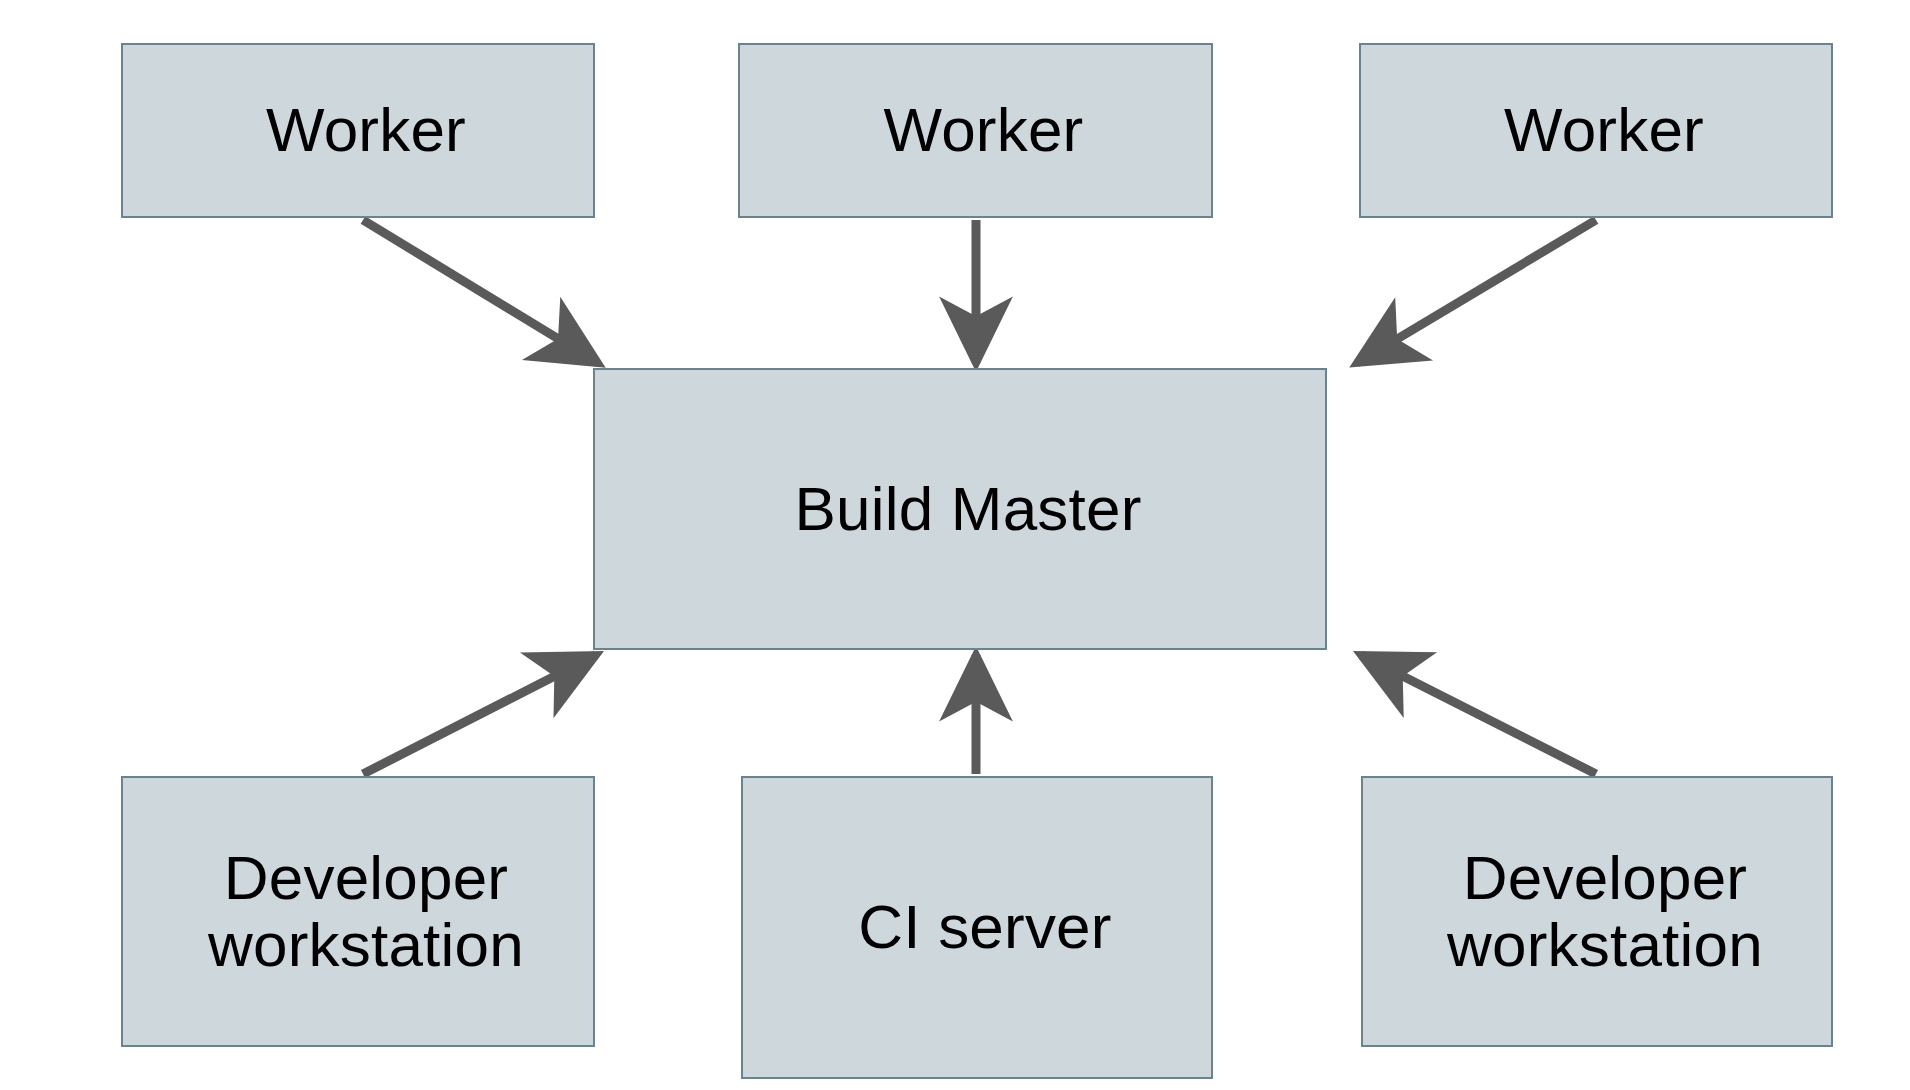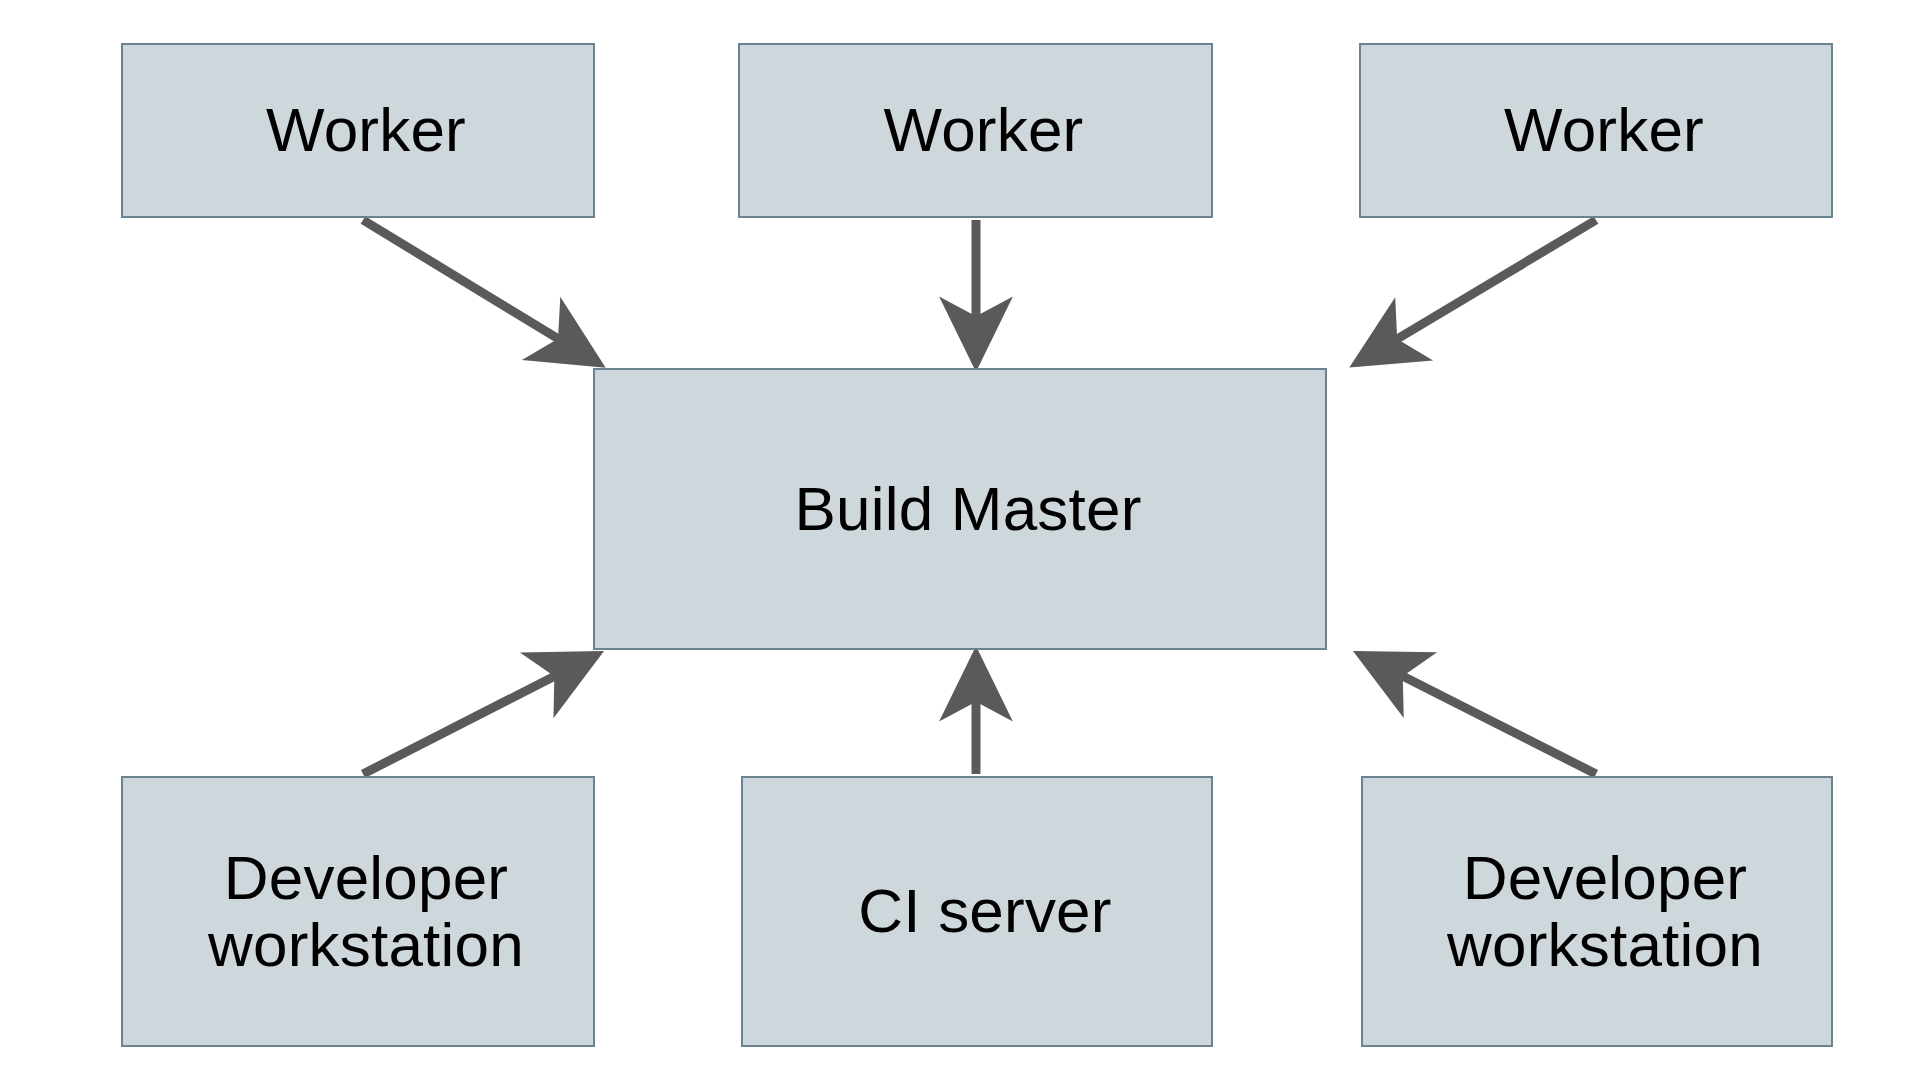--- a/index.html
+++ b/index.html
@@ -41,21 +41,21 @@
     letter-spacing: 0.2px;
     white-space: pre-line;
     padding: 0 8px;
   }
   
   #node-worker-1      { left: 121px;  top: 43px;   width: 474px; height: 175px; }
   #node-worker-2      { left: 738px;  top: 43px;   width: 475px; height: 175px; }
   #node-worker-3      { left: 1359px; top: 43px;   width: 474px; height: 175px; }
   #node-build-master  { left: 593px;  top: 368px;  width: 734px; height: 282px; }
   #node-dev-left      { left: 121px;  top: 776px;  width: 474px; height: 271px; }
-  #node-ci-server     { left: 741px;  top: 776px;  width: 472px; height: 271px; }
+  #node-ci-server     { left: 741px;  top: 776px;  width: 472px; height: 303px; }
   #node-dev-right     { left: 1361px; top: 776px;  width: 472px; height: 271px; }
 </style>
 </head>
 <body>
 
 <div id="canvas">
 
   <svg id="edge-layer" viewBox="0 0 1910 1090" width="1910" height="1090" xmlns="http://www.w3.org/2000/svg">
     <defs>
       <marker id="arrowhead" markerWidth="9" markerHeight="9" refX="7.6" refY="4.5" orient="auto" markerUnits="strokeWidth">

